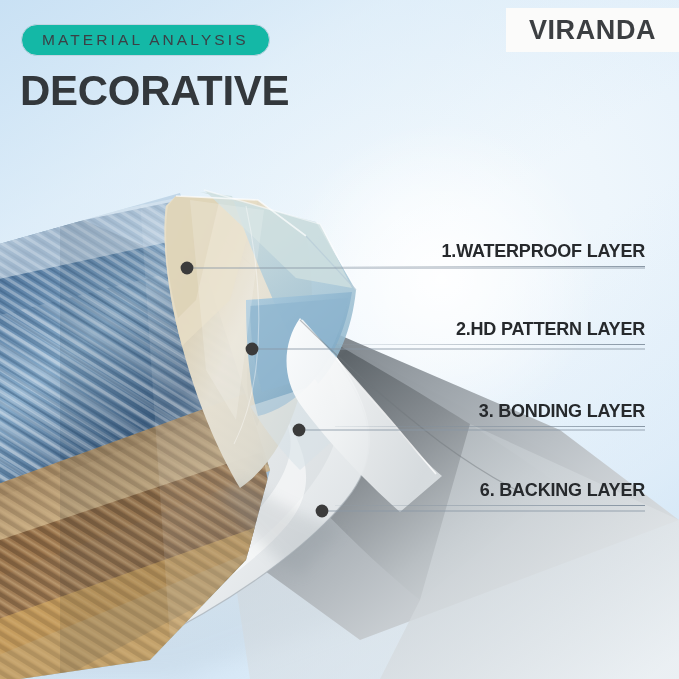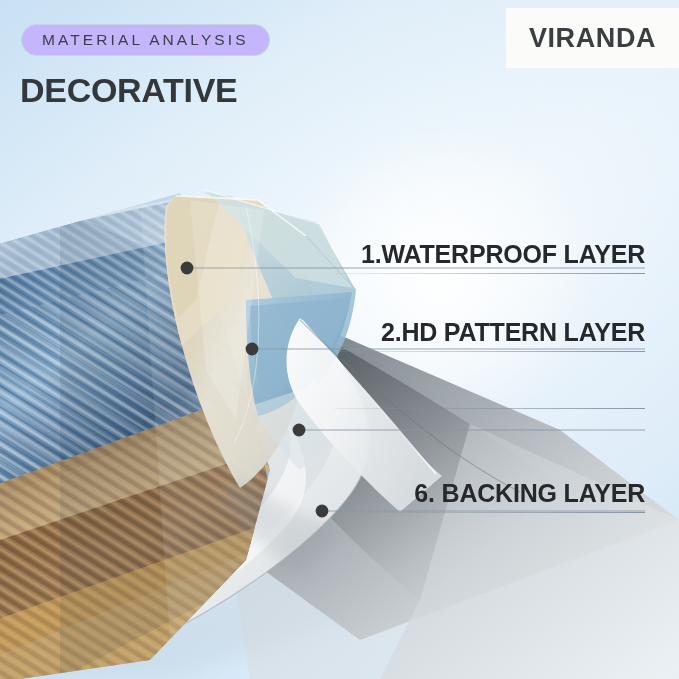--- a/index.html
+++ b/index.html
@@ -46,50 +46,50 @@
   .badge {
     position: absolute;
     left: 21px;
     top: 24px;
     height: 32px;
     padding: 0 20px;
     display: flex;
     align-items: center;
     border: 1.6px solid #c3d4e2;
     border-radius: 18px;
-    background: #c4b5fd;
+    background: #14b8a6;
     box-sizing: border-box;
   }
   .badge-text {
     font-size: 15.5px;
     letter-spacing: 3.1px;
     color: #3a4046;
     font-weight: 400;
     white-space: nowrap;
   }
   .headline {
     position: absolute;
     left: 20px;
     top: 68px;
     width: 470px;
     color: #33383c;
-    font-size: 34px;
+    font-size: 42px;
     font-weight: bold;
     line-height: 45px;
     letter-spacing: -0.3px;
     white-space: nowrap;
   }
   .headline .line2 { display: block; }
 
   .logo-box {
     position: absolute;
     right: 0px;
     top: 8px;
     width: 173px;
-    height: 60px;
+    height: 44px;
     background: #fbfbfa;
     display: flex;
     align-items: center;
     justify-content: center;
   }
   .logo-text {
     font-size: 27px;
     font-weight: bold;
     color: #3c3f42;
     letter-spacing: 0.6px;
@@ -106,21 +106,21 @@
   .artwork svg { display: block; }
 
   
   .callout {
     position: absolute;
     right: 34px;
     width: 310px;
     text-align: right;
   }
   .callout-text {
-    font-size: 25px;
+    font-size: 18px;
     font-weight: bold;
     color: #26292c;
     line-height: 1;
     letter-spacing: -0.2px;
     white-space: nowrap;
   }
   .callout-rule {
     margin-top: 6px;
     height: 1px;
     width: 100%;
@@ -429,20 +429,21 @@
 
   <div class="callout c1">
     <div class="callout-text">1.WATERPROOF LAYER</div>
     <div class="callout-rule"></div>
   </div>
   <div class="callout c2">
     <div class="callout-text">2.HD PATTERN LAYER</div>
     <div class="callout-rule"></div>
   </div>
   <div class="callout c3">
+    <div class="callout-text">3. BONDING LAYER</div>
     <div class="callout-rule"></div>
   </div>
   <div class="callout c4">
     <div class="callout-text">6. BACKING LAYER</div>
     <div class="callout-rule"></div>
   </div>
 
 </div>
 
 </body></html>

